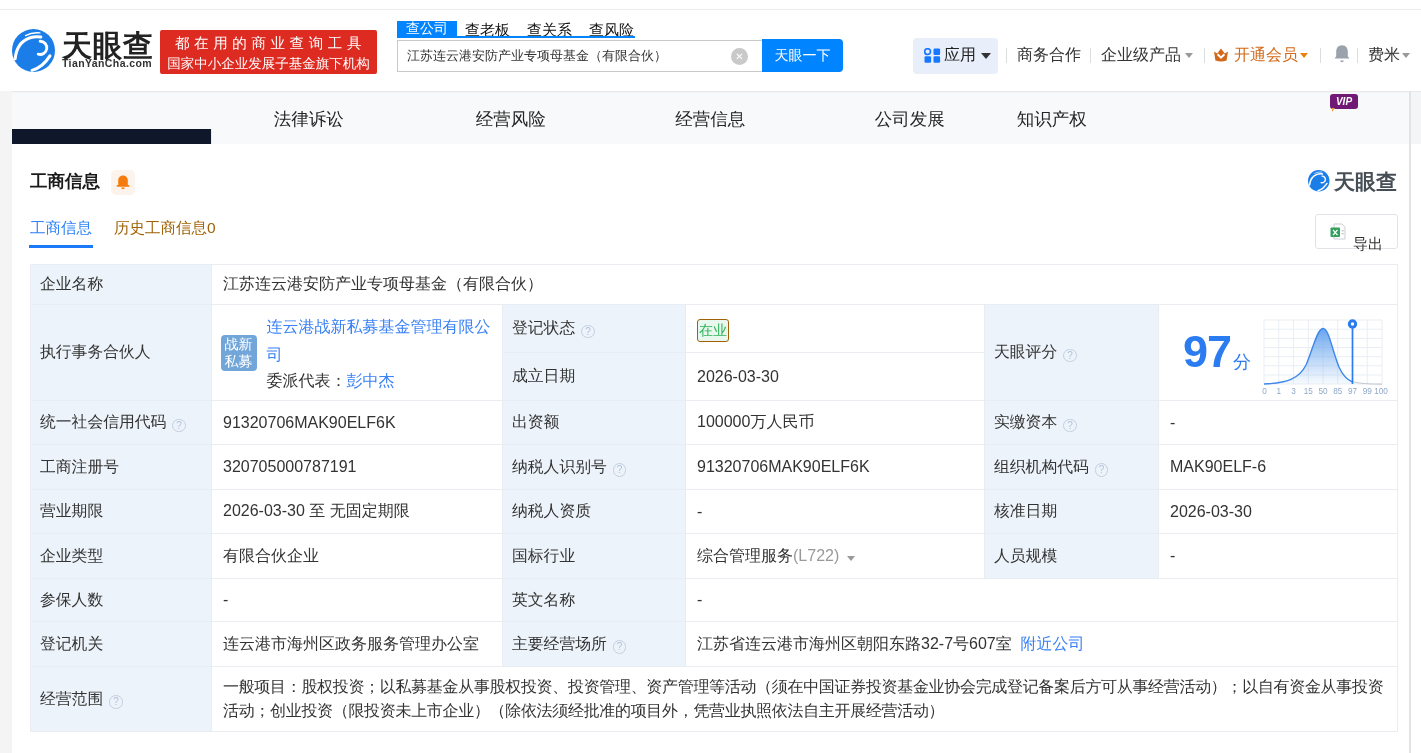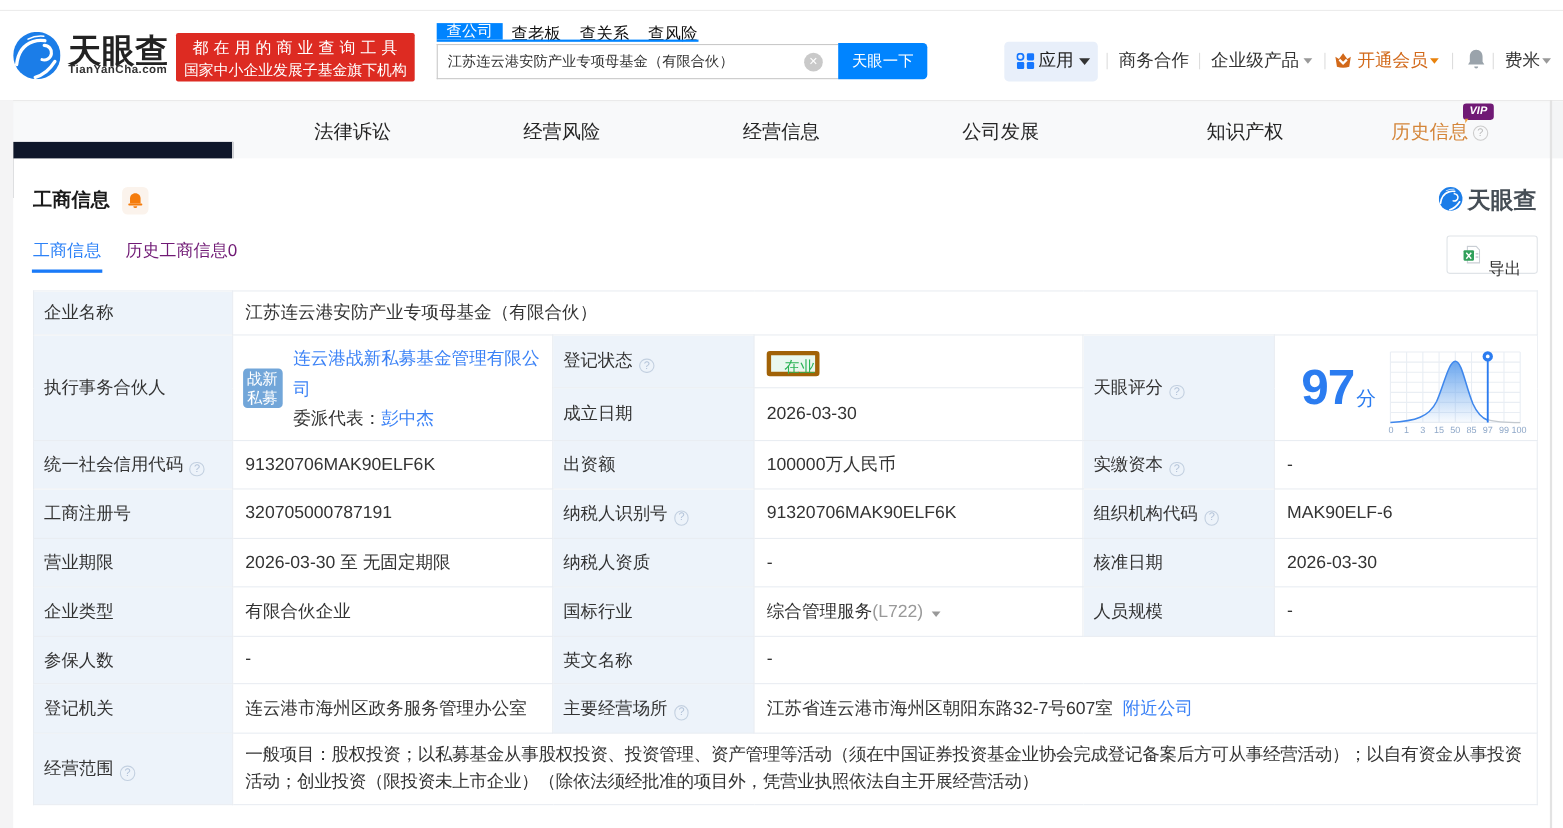--- a/index.html
+++ b/index.html
@@ -42,34 +42,34 @@
 #tab1 { background:#0f172a; color:#2d82f7; font-weight:bold; border-right:1px solid #ebebeb;margin-top:36px; }
 #tab1 .n14 { font-weight:normal; font-size:12.5px; position:relative; top:-3px; left:3px; display:inline-block; vertical-align:baseline; line-height:12px;}
 
 
 #sect { left:12px; top:144px; width:1397px; height:609px; background:#fff; position:absolute; }
 #ttl { left:18px; top:25px; font-size:17.5px; font-weight:bold; color:#1a1a1a; position:absolute; }
 #bellbox { left:99px; top:26px; width:24px; height:25px; background:#fbf3ec; border-radius:5px; position:absolute; text-align:center; }
 #minilogo { position:absolute; right:11px; top:26px; }
 #subtabs { position:absolute; left:18px; top:74px; font-size:15.5px; width:400px; }
 #subtab1 { color:#2d82f7; }
-#subtab2 { color:#701a75; position:absolute; left:84px; top:0; }
+#subtab2 { color:#a16207; position:absolute; left:84px; top:0; }
 #subline { position:absolute; left:17px; top:101px; width:64px; height:3px; background:#1a7af8; }
 #exportbtn { position:absolute; left:1303px; top:70px; width:83px; height:35px; border:1px solid #e0e4e8; border-radius:3px; background:#fff; }
 #exportbtn span { position:absolute; left:37px; top:8px; font-size:15px; color:#333;margin-top:12px; }
 
 
 #tbl { position:absolute; left:30px; top:264px; border-collapse:collapse; table-layout:fixed; }
 #tbl td { border:1px solid #e9edf2; vertical-align:middle; overflow:hidden; }
 #tbl td.l { background:#edf3fa; font-size:15.8px; color:#333; padding-left:9px; }
 #tbl td.v { background:#fff; font-size:16px; color:#333; padding-left:11px; }
 .qm { display:inline-block; width:13.5px; height:13.5px; border:1.2px solid #c3d0e0; border-radius:50%; color:#b2c2d8; font-size:10px; line-height:12.5px; text-align:center; margin-left:6px; vertical-align:-1.5px; font-weight:normal; }
 a.lnk { color:#3b82f6; text-decoration:none; }
 .gray { color:#999; }
-#zaiye { display:inline-block; width:48px; height:23px; background:#e9f8ef; border:4px solid #a16207; border-radius:3px; color:#2bb356; font-size:14px; text-align:right; line-height:21px; }
+#zaiye { display:inline-block; width:32px; height:23px; background:#e9f8ef; border:1px solid #a16207; border-radius:3px; color:#2bb356; font-size:14px; text-align:center; line-height:21px; }
 #tag { width:36px; height:36px; background:#72a6d9; border-radius:4px; color:#fff; font-size:14px; line-height:17px; text-align:center; padding-top:1px; }
 </style>
 </head>
 <body>
 <div id="page">
   <div id="topline" class="abs"></div>
   <div id="header" class="abs">
     <svg id="logoc" class="abs" width="44" height="44" viewBox="0 0 44 44">
       <g id="tyclogo">
         <circle cx="22" cy="22" r="22" fill="#1b7de8"></circle>
@@ -122,26 +122,25 @@
       <path d="M7.2 16.4 a1.8 1.8 0 0 0 3.6 0 Z" fill="#9aa3ab"></path>
     </svg>
     <div class="hdiv" style="left:1357px;"></div>
     <div class="hlink" style="left:1368px;">费米</div>
     <div class="gcaret" style="left:1402px; top:53px; position:absolute;"></div>
   </div>
 
   <div id="tabrow" class="abs">
     <div id="tabbg"></div>
     <div class="tab" id="tab1" style="left:12px;">基本信息<span class="n14">14</span></div>
-    <div class="tab" style="left:221px;">法律诉讼</div>
+    <div class="tab" style="left:209px;">法律诉讼</div>
     <div class="tab" style="left:411px;">经营风险</div>
     <div class="tab" style="left:610.5px;">经营信息</div>
     <div class="tab" style="left:810px;">公司发展</div>
-    <div class="tab" style="left:1032px;">知识产权</div>
-    <div class="tab" style="left:1209px; color:#d4863a;">历史信息<span style="display:inline-block;width:14px;height:14px;border:1px solid #ccc;border-radius:50%;color:#bbb;font-size:10px;line-height:13px;vertical-align:1px;margin-left:4px;">?</span></div>
+    <div class="tab" style="left:952px;">知识产权</div>
     <div style="position:absolute;left:1330px;top:2px;width:28px;height:15px;background:#701a75;border-radius:3px;color:#fff;font-size:10px;font-weight:bold;font-style:italic;text-align:center;line-height:15px;">VIP<div style="position:absolute;left:2px;top:14px;width:0;height:0;border-left:3px solid #f0a33f;border-bottom:4px solid transparent;"></div></div>
   </div>
 
   <div id="sect" class="abs">
     <div id="ttl">工商信息</div>
     <div id="bellbox">
       <svg width="14" height="15" viewBox="0 0 14 15" style="margin-top:5px;">
         <path d="M7 0.6 C 4.1 0.6 2.2 2.8 2.2 5.4 L2.2 10 L11.8 10 L11.8 5.4 C 11.8 2.8 9.9 0.6 7 0.6 Z" fill="#f57c0c"></path>
         <rect x="0.6" y="10" width="12.8" height="1.8" rx="0.9" fill="#f57c0c"></rect>
         <path d="M5.2 12.4 a1.8 1.8 0 0 0 3.6 0 Z" fill="#f57c0c"></path>

